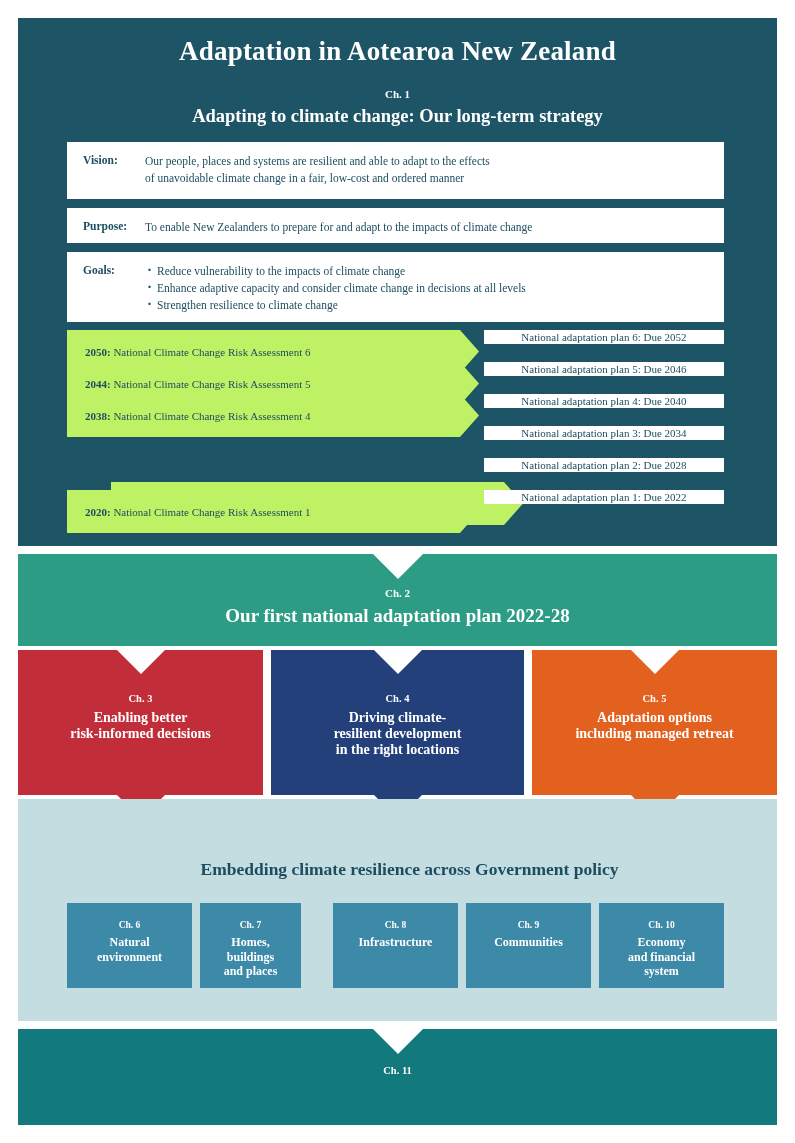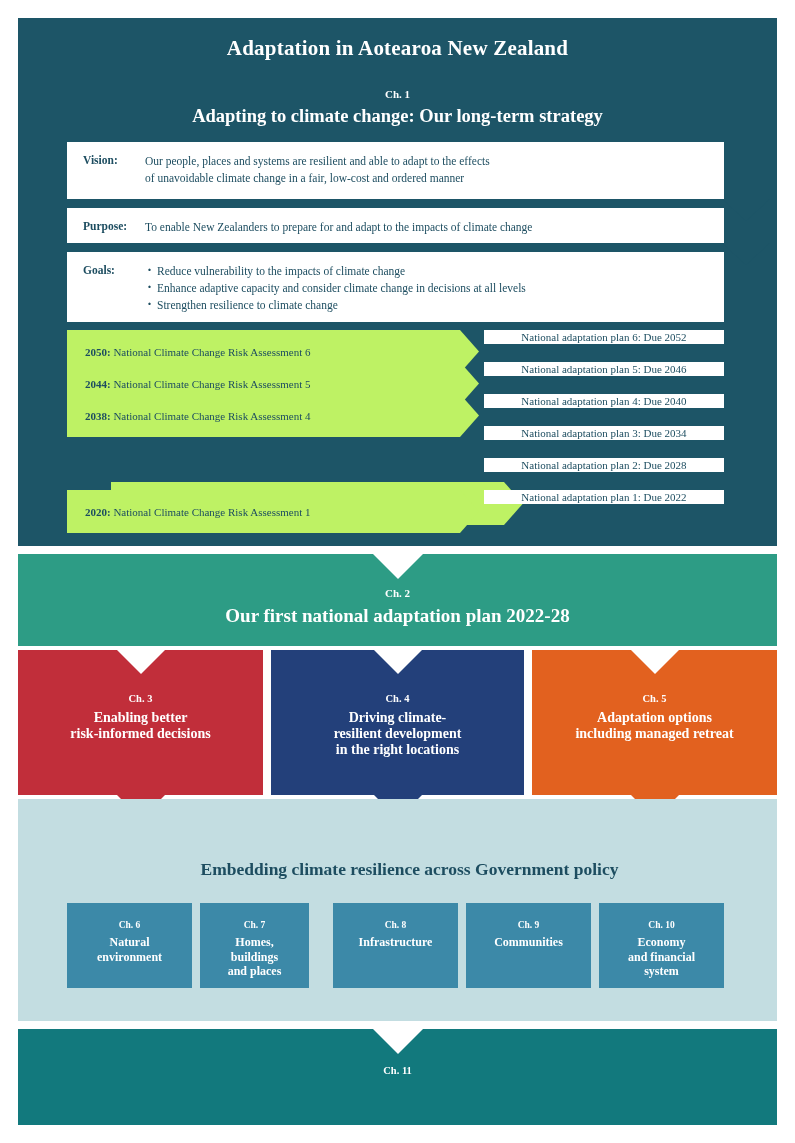--- a/index.html
+++ b/index.html
@@ -43,21 +43,21 @@
     top: 18px;
     height: 528px;
     background: #1d5567;
   }
   #main-title {
     position: absolute;
     top: 18px;
     left: 0; right: 0;
     text-align: center;
     color: #ffffff;
-    font-size: 21px;
+    font-size: 27px;
     font-weight: bold;
     letter-spacing: .2px;
   }
   #ch1-num {
     position: absolute;
     top: 70px;
     left: 0; right: 0;
     text-align: center;
     color: #ffffff;
     font-size: 11px;
@@ -453,21 +453,21 @@
     <div id="embed-title">Embedding climate resilience across Government policy</div>
 
     <div class="minibox" style="left:49px;  width:125px;">
       <div class="mnum">Ch. 6</div>
       <div class="mtitle">
         <span>Natural</span><br>
         <span>environment</span>
       </div>
     </div>
 
-    <div class="minibox" style="left:182px; width:109px;">
+    <div class="minibox" style="left:182px; width:101px;">
       <div class="mnum">Ch. 7</div>
       <div class="mtitle">
         <span>Homes,</span><br>
         <span>buildings</span><br>
         <span>and places</span>
       </div>
     </div>
 
     <div class="minibox" style="left:315px; width:125px;">
       <div class="mnum">Ch. 8</div>

